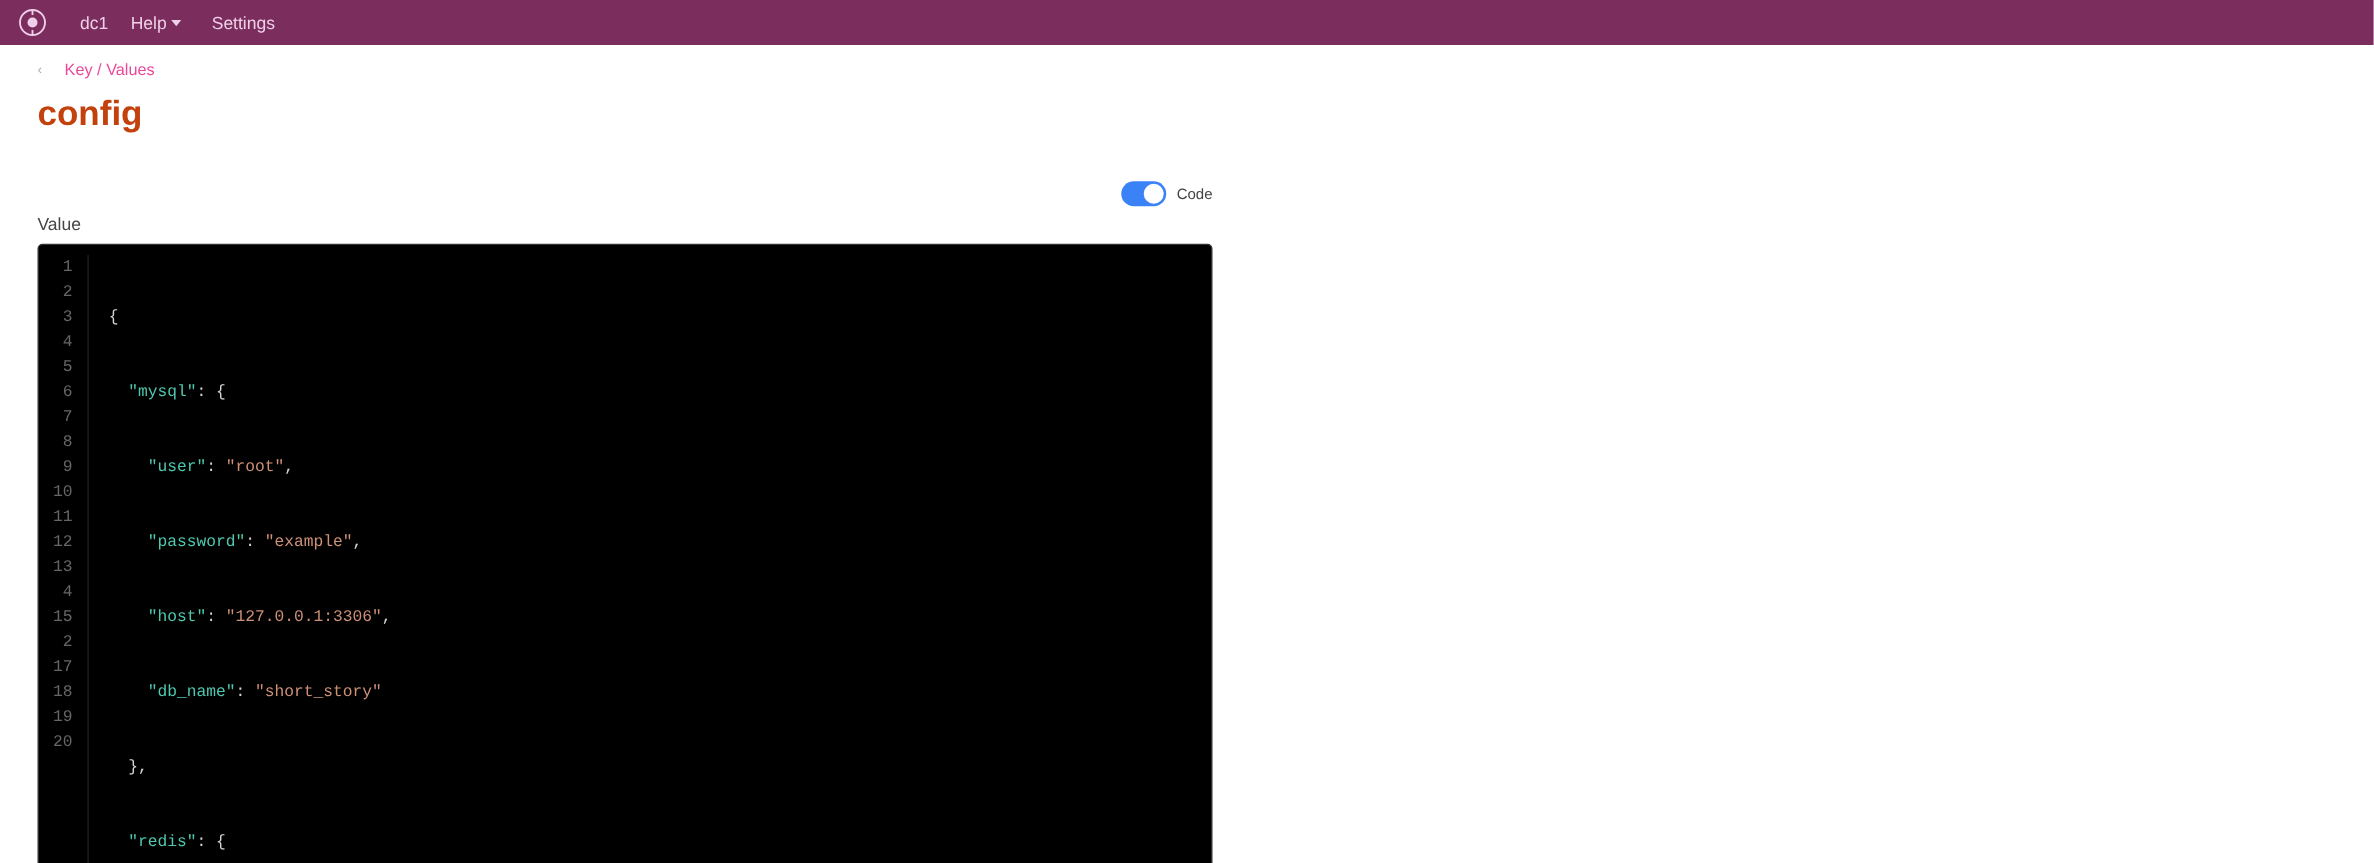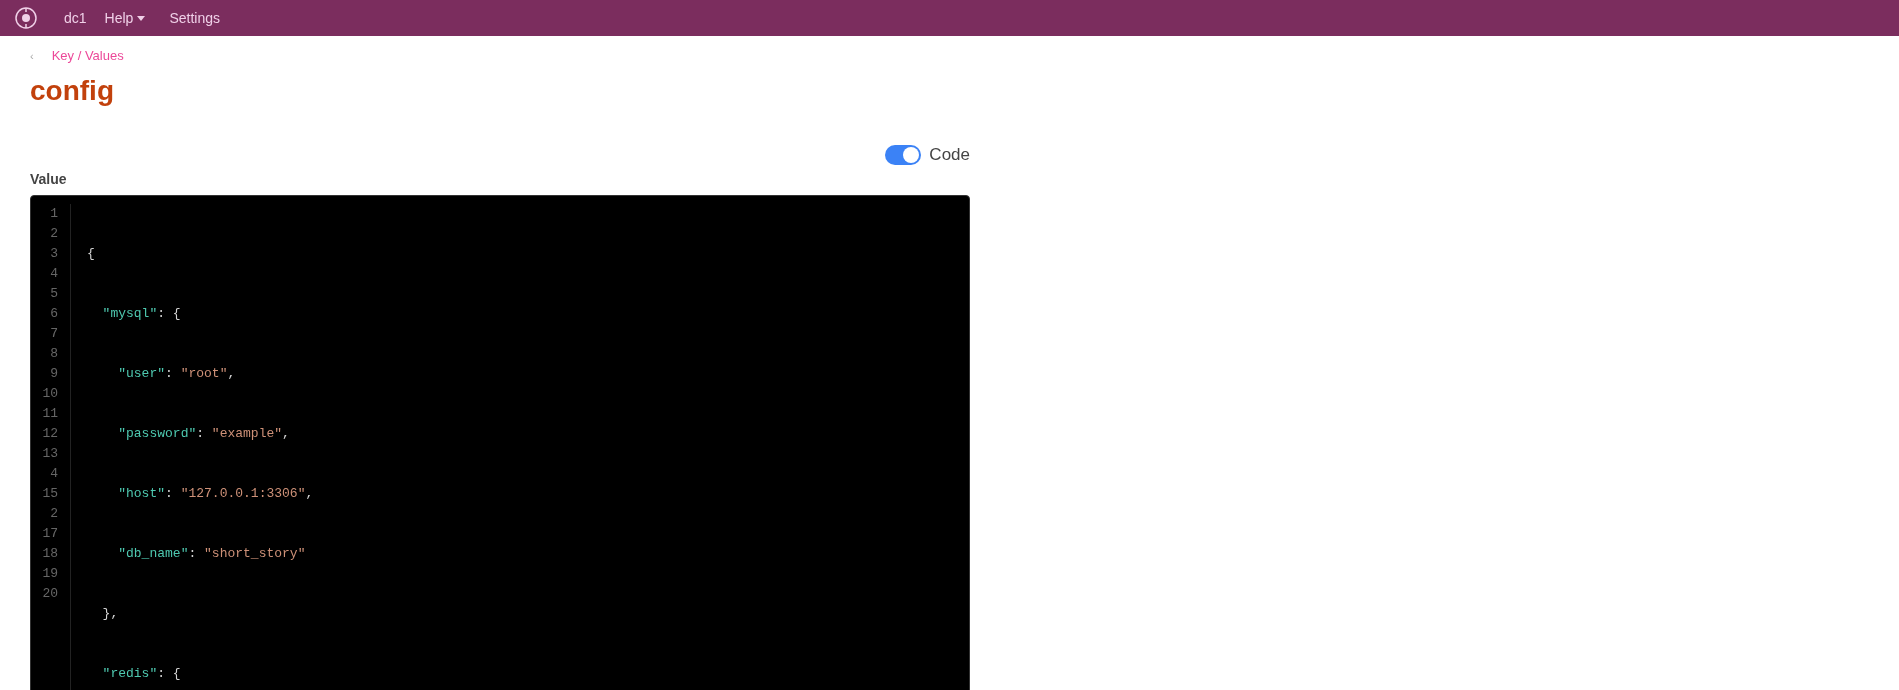--- a/index.html
+++ b/index.html
@@ -84,42 +84,42 @@
 
     
     .value-section {
       margin-bottom: 20px;
     }
     .value-header {
       display: flex; align-items: center; justify-content: space-between;
       margin-bottom: 8px;
     }
     .value-label {
-      font-size: 14px; font-weight: 700; color: #444; margin-top: 48px;
+      font-size: 14px; font-weight: 400; color: #444; margin-top: 48px;
     }
     .code-toggle {
       display: flex; align-items: center; gap: 8px;
     }
     .toggle-switch {
       width: 36px; height: 20px;
       background: #3b82f6;
       border-radius: 10px;
       position: relative;
       cursor: pointer;
     }
     .toggle-switch::after {
       content: '';
       position: absolute;
       right: 2px; top: 2px;
       width: 16px; height: 16px;
       background: white;
       border-radius: 50%;
     }
     .code-label {
-      font-size: 17px; color: #444;
+      font-size: 12px; color: #444;
     }
 
     
     .code-editor {
       background: #000;
       border: 1px solid #333;
       border-radius: 4px;
       overflow: hidden;
       position: relative;
     }

